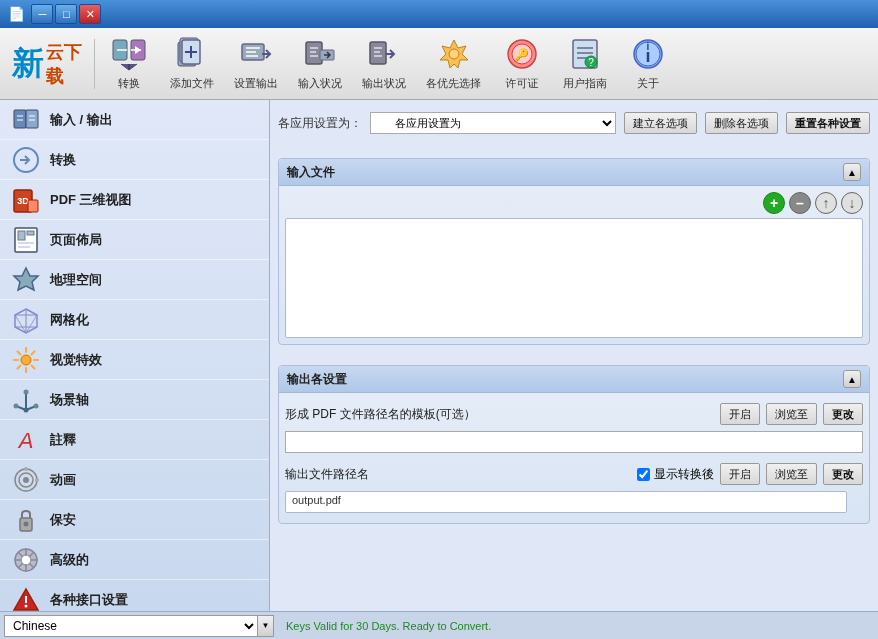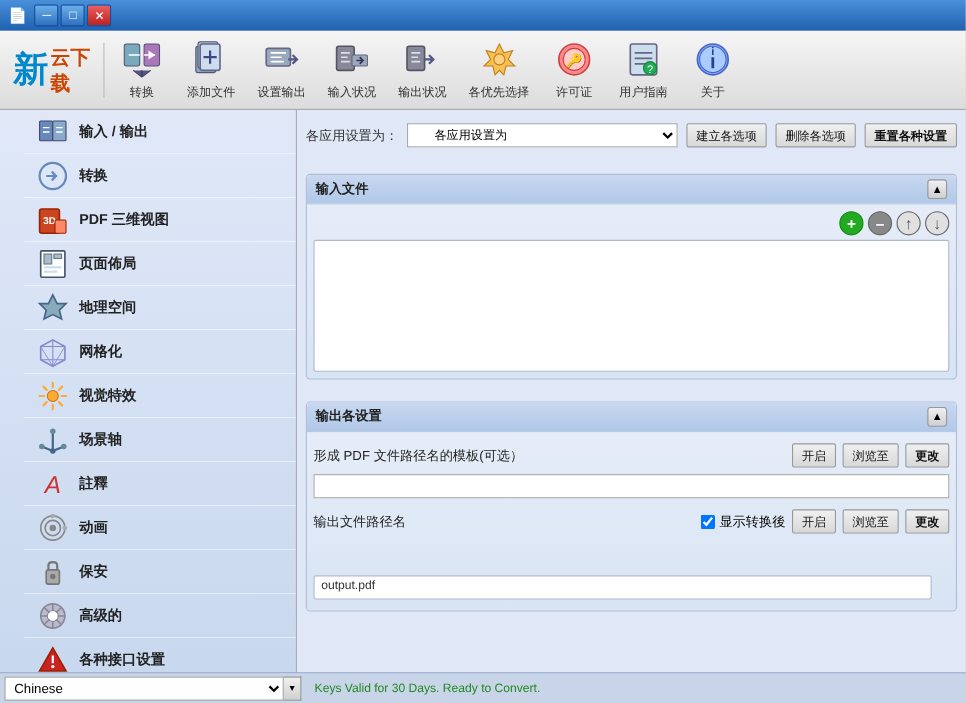--- a/index.html
+++ b/index.html
@@ -66,21 +66,20 @@
       flex-shrink: 0;
     }
     .sidebar-item {
       display: flex;
       align-items: center;
       padding: 6px 12px;
       cursor: pointer;
       border-bottom: 1px solid rgba(255,255,255,0.5);
       gap: 10px;
       height: 40px;
-      margin-left: 22px;
     }
     .sidebar-item-icon { width: 28px; height: 28px; display: flex; align-items: center; justify-content: center; font-size: 20px; flex-shrink: 0; }
     .sidebar-item-label { font-size: 13px; color: #222; font-weight: bold; }
 
     
     .content-area {
       flex: 1;
       display: flex;
       flex-direction: column;
       padding: 8px;
@@ -119,21 +118,21 @@
     .app-btn.reset { font-weight: bold; }
 
     
     .section-panel {
       background: linear-gradient(to bottom, #e8eef8, #d8e4f4);
       border: 1px solid #b0bcd8;
       border-radius: 4px;
     }
     .section-header {
       display: flex;
-      align-items: flex-start;
+      align-items: center;
       justify-content: space-between;
       padding: 4px 8px;
       background: linear-gradient(to bottom, #c8d8f0, #b0c8e8);
       border-bottom: 1px solid #a0b8d8;
       border-radius: 4px 4px 0 0;
     }
     .section-title { font-size: 12px; color: #222; font-weight: bold; }
     .section-collapse-btn {
       width: 18px; height: 18px;
       background: linear-gradient(to bottom, #f0f0f0, #d0d0d0);
@@ -599,21 +598,21 @@
           <span class="output-row-label">输出文件路径名</span>
           <label style="display:flex;align-items:center;gap:2px;white-space:nowrap;font-size:12px;">
             <input type="checkbox" class="output-checkbox" checked="" style="">
             <span>显示转换後</span>
           </label>
           <button class="app-btn">开启</button>
           <button class="app-btn">浏览至</button>
           <button class="app-btn reset">更改</button>
         </div>
 
-        <div style="padding: 2px 16px 4px 0; margin-top: 32px;">
+        <div style="padding: 2px 16px 4px 0;">
           <div class="output-value-display">output.pdf</div>
         </div>
       </div>
     </div>
 
   </div>
 </div>
 
 <div class="bottom-bar">
   <div class="lang-select-container">

